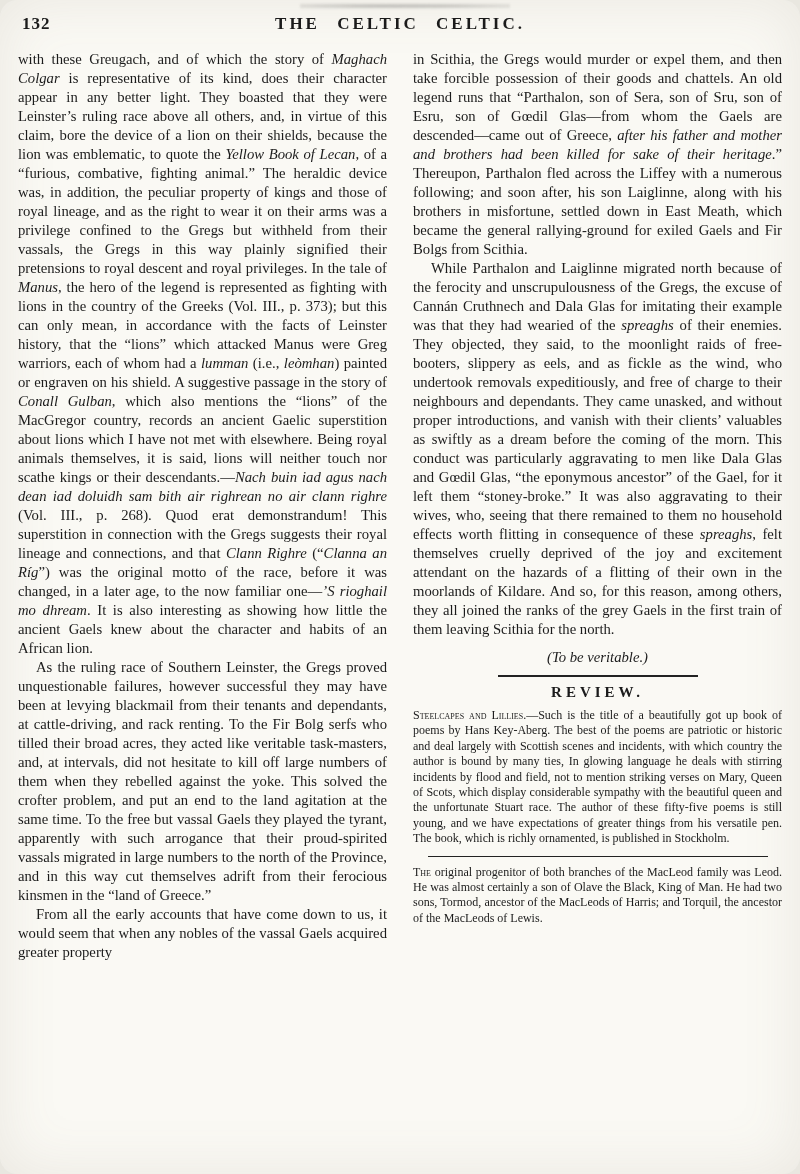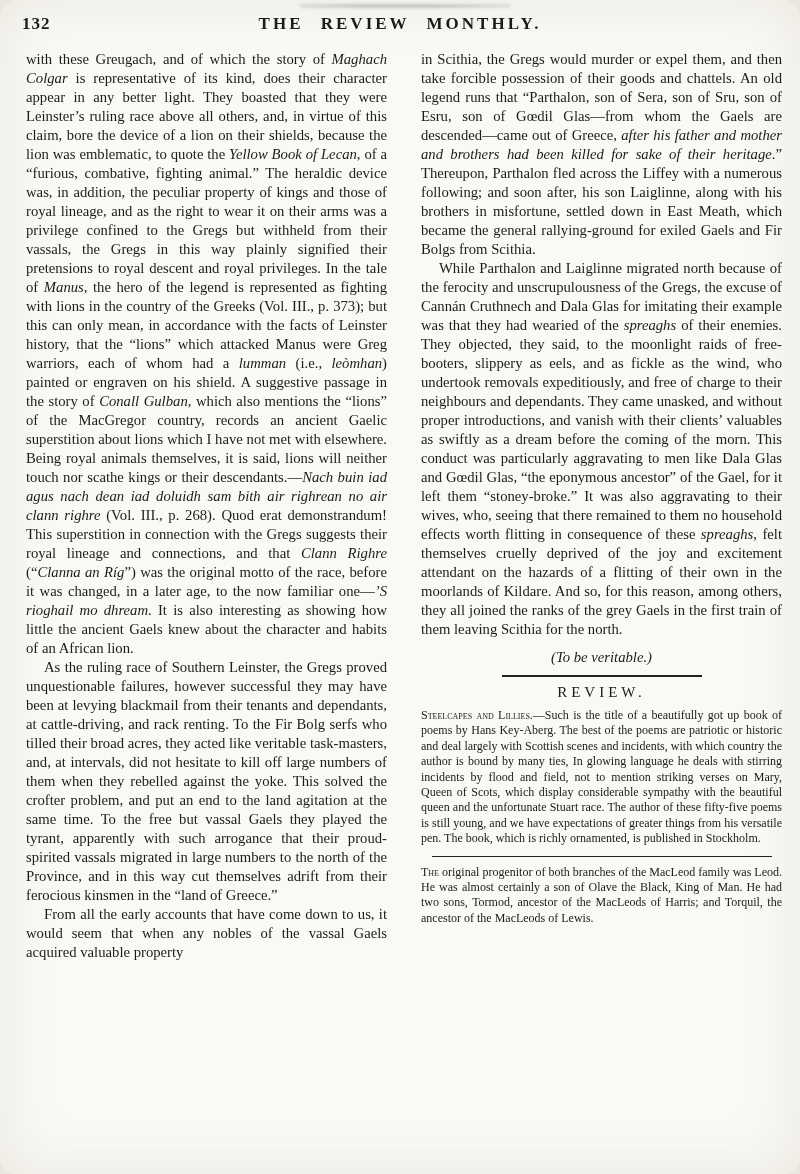--- a/index.html
+++ b/index.html
@@ -46,21 +46,21 @@
     text-align: center;
     font-size: 17px;
     font-weight: bold;
     letter-spacing: 3px;
     word-spacing: 10px;
   }
   .columns {
     display: flex;
     gap: 26px;
   }
-  .column { width: 369px; margin-left: 8px; }
+  .column { width: 369px; }
   .para {
     margin: 0;
     font-size: 14.7px;
     line-height: 19px;
     text-align: justify;
     text-indent: 18px;
     hyphens: auto;
   }
   .para.noindent { text-indent: 0; }
   .concluded {
@@ -77,50 +77,50 @@
   }
   .rule.long {
     border-top-width: 1px;
     width: 340px;
     margin: 9px auto 8px auto;
   }
   .review-heading {
     margin: 4px 0 7px 0;
     text-align: center;
     font-size: 15px;
-    font-weight: normal;
+    font-weight: bold;
     letter-spacing: 4px;
   }
   .small-text {
     margin: 0;
     font-size: 12px;
     line-height: 15.4px;
     text-align: justify;
     hyphens: auto;
   }
   .sc { font-variant: small-caps; }
   i { font-style: italic; }
 </style>
 </head>
 <body>
 
 <div class="page">
   <div class="scan-smudge"></div>
 
   <header class="page-header">
     <span class="page-number">132</span>
-    <h1 class="journal-title">THE REVIEW MONTHLY.</h1>
+    <h1 class="journal-title">THE CELTIC CELTIC.</h1>
   </header>
 
   <div class="columns">
 
     <section class="column">
       <p class="para noindent">with these Greugach, and of which the story of <i>Maghach Colgar</i> is representative of its kind, does their character appear in any better light. They boasted that they were Leinster’s ruling race above all others, and, in virtue of this claim, bore the device of a lion on their shields, because the lion was emblematic, to quote the <i>Yellow Book of Lecan</i>, of a “furious, combative, fighting animal.” The heraldic device was, in addition, the peculiar property of kings and those of royal lineage, and as the right to wear it on their arms was a privilege confined to the Gregs but withheld from their vassals, the Gregs in this way plainly signified their pretensions to royal descent and royal privileges. In the tale of <i>Manus</i>, the hero of the legend is represented as fighting with lions in the country of the Greeks (Vol. III., p. 373); but this can only mean, in accordance with the facts of Leinster history, that the “lions” which attacked Manus were Greg warriors, each of whom had a <i>lumman</i> (i.e., <i>leòmhan</i>) painted or engraven on his shield. A suggestive passage in the story of <i>Conall Gulban</i>, which also mentions the “lions” of the MacGregor country, records an ancient Gaelic superstition about lions which I have not met with elsewhere. Being royal animals themselves, it is said, lions will neither touch nor scathe kings or their descendants.—<i>Nach buin iad agus nach dean iad doluidh sam bith air righrean no air clann righre</i> (Vol. III., p. 268). Quod erat demonstrandum! This superstition in connection with the Gregs suggests their royal lineage and connections, and that <i>Clann Righre</i> (“<i>Clanna an Ríg</i>”) was the original motto of the race, before it was changed, in a later age, to the now familiar one—<i>’S rioghail mo dhream</i>. It is also interesting as showing how little the ancient Gaels knew about the character and habits of an African lion.</p>
       <p class="para">As the ruling race of Southern Leinster, the Gregs proved unquestionable failures, however successful they may have been at levying blackmail from their tenants and dependants, at cattle-driving, and rack renting. To the Fir Bolg serfs who tilled their broad acres, they acted like veritable task-masters, and, at intervals, did not hesitate to kill off large numbers of them when they rebelled against the yoke. This solved the crofter problem, and put an end to the land agitation at the same time. To the free but vassal Gaels they played the tyrant, apparently with such arrogance that their proud-spirited vassals migrated in large numbers to the north of the Province, and in this way cut themselves adrift from their ferocious kinsmen in the “land of Greece.”</p>
-      <p class="para">From all the early accounts that have come down to us, it would seem that when any nobles of the vassal Gaels acquired valuable property</p>
+      <p class="para">From all the early accounts that have come down to us, it would seem that when any nobles of the vassal Gaels acquired greater property</p>
     </section>
 
     <section class="column">
       <p class="para noindent">in Scithia, the Gregs would murder or expel them, and then take forcible possession of their goods and chattels. An old legend runs that “Parthalon, son of Sera, son of Sru, son of Esru, son of Gœdil Glas—from whom the Gaels are descended—came out of Greece, <i>after his father and mother and brothers had been killed for sake of their heritage</i>.” Thereupon, Parthalon fled across the Liffey with a numerous following; and soon after, his son Laiglinne, along with his brothers in misfortune, settled down in East Meath, which became the general rallying-ground for exiled Gaels and Fir Bolgs from Scithia.</p>
       <p class="para">While Parthalon and Laiglinne migrated north because of the ferocity and unscrupulousness of the Gregs, the excuse of Cannán Cruthnech and Dala Glas for imitating their example was that they had wearied of the <i>spreaghs</i> of their enemies. They objected, they said, to the moonlight raids of free-booters, slippery as eels, and as fickle as the wind, who undertook removals expeditiously, and free of charge to their neighbours and dependants. They came unasked, and without proper introductions, and vanish with their clients’ valuables as swiftly as a dream before the coming of the morn. This conduct was particularly aggravating to men like Dala Glas and Gœdil Glas, “the eponymous ancestor” of the Gael, for it left them “stoney-broke.” It was also aggravating to their wives, who, seeing that there remained to them no household effects worth flitting in consequence of these <i>spreaghs</i>, felt themselves cruelly deprived of the joy and excitement attendant on the hazards of a flitting of their own in the moorlands of Kildare. And so, for this reason, among others, they all joined the ranks of the grey Gaels in the first train of them leaving Scithia for the north.</p>
 
       <p class="concluded">(To be veritable.)</p>
 
       <hr class="rule">
 

